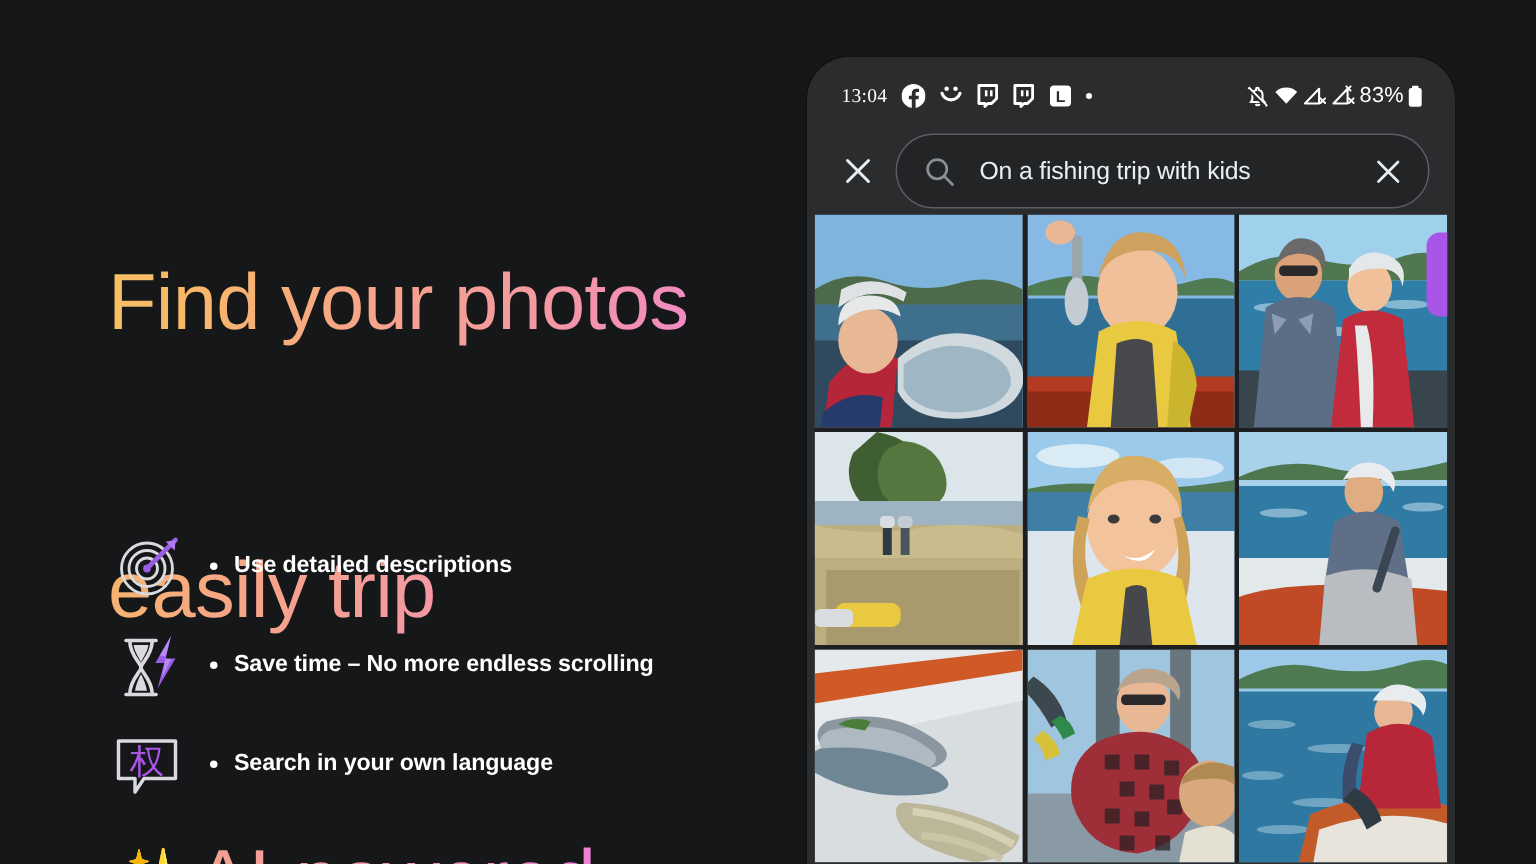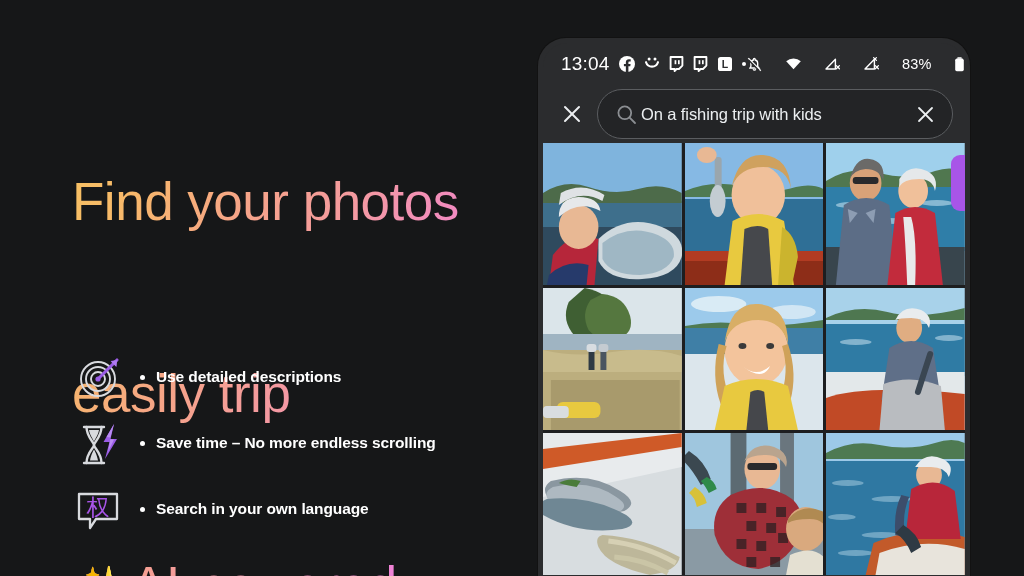--- a/index.html
+++ b/index.html
@@ -53,36 +53,36 @@
     position:absolute; left:5px; top:5px; width:422px; height:555px;
     background:#2b2c2e; border-radius:24px 24px 0 0; overflow:hidden;
   }
 
   
   #status-bar {
     position:relative; height:42px; display:flex; align-items:center;
     padding:0 16px 0 18px; color:#ffffff;
   }
   #status-left { display:flex; align-items:center; gap:9px; }
-  #status-clock { font-size:19px; letter-spacing:0.2px; }
-  #status-right { margin-left:auto; display:flex; align-items:center; gap:22px; }
+  #status-clock { font-size:13px; letter-spacing:0.2px;font-family:Liberation Serif, serif; }
+  #status-right { margin-left:auto; display:flex; align-items:center; gap:2px; }
   #battery-pct { font-size:14.5px; letter-spacing:0.2px; }
   .sicon { display:block; }
   .app-dot { width:4.5px; height:4.5px; border-radius:50%; background:#fff; }
 
   
   #search-row { display:flex; align-items:center; padding:0 12px 0 16px; height:58px; }
   #search-close-icon { width:26px; height:26px; flex:0 0 26px; margin-right:12px; cursor:pointer; }
   #search-field {
     flex:1; height:50px; border:1.3px solid #5b5d60; border-radius:25px;
     background:#232426; display:flex; align-items:center; padding:0 16px 0 18px;
   }
   #search-glass { width:21px; height:21px; flex:0 0 21px; }
   #search-text {
-    flex:1; margin-left:4px; color:#eceff1; font-size:16.5px;
+    flex:1; margin-left:16px; color:#eceff1; font-size:16.5px;
     letter-spacing:-0.1px; white-space:nowrap; overflow:hidden;
   }
   #search-clear-icon { width:21px; height:21px; flex:0 0 21px; cursor:pointer; }
 
   
   #photo-grid {
     position:relative; display:grid; grid-template-columns:repeat(3,1fr);
     gap:3px; padding:0 0 0 0; background:#1d1e20;
   }
   .photo-cell { position:relative; width:100%; height:142px; overflow:hidden; background:#46505a; }

